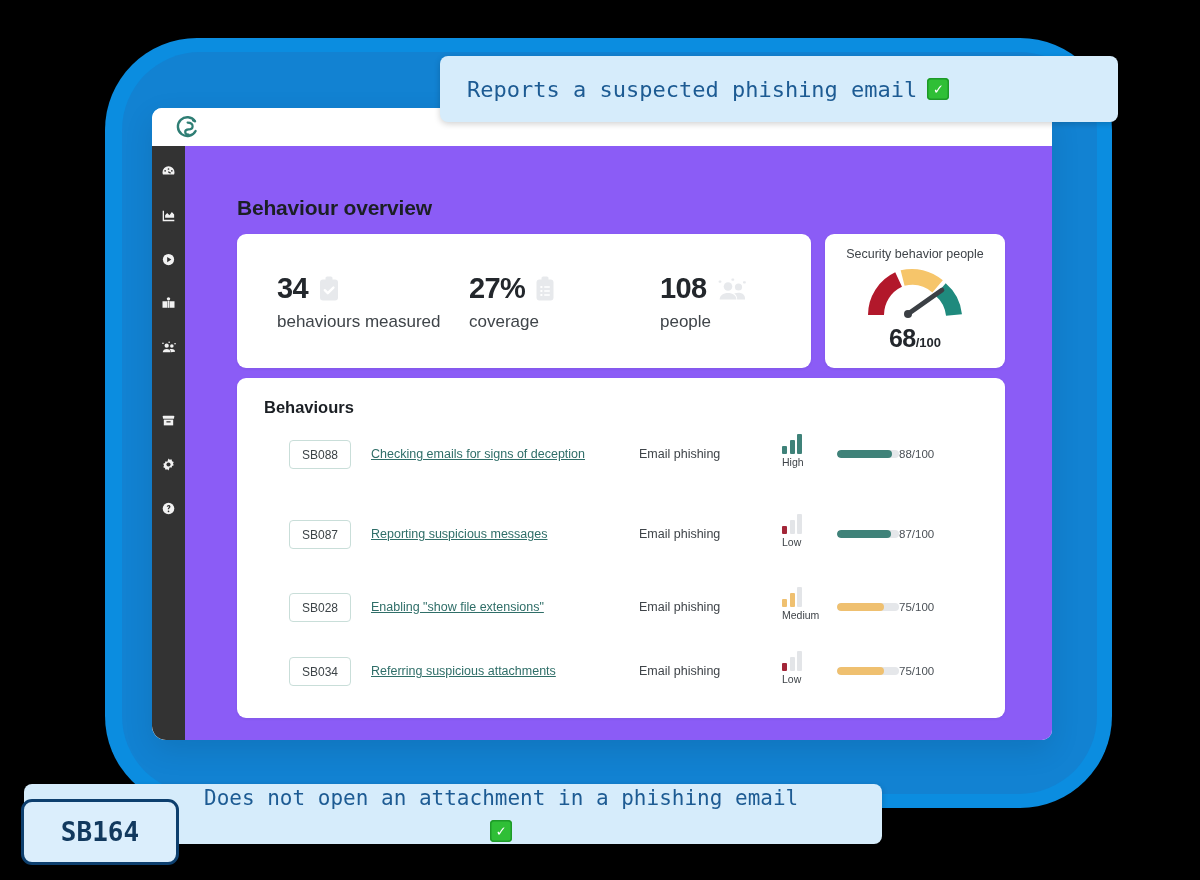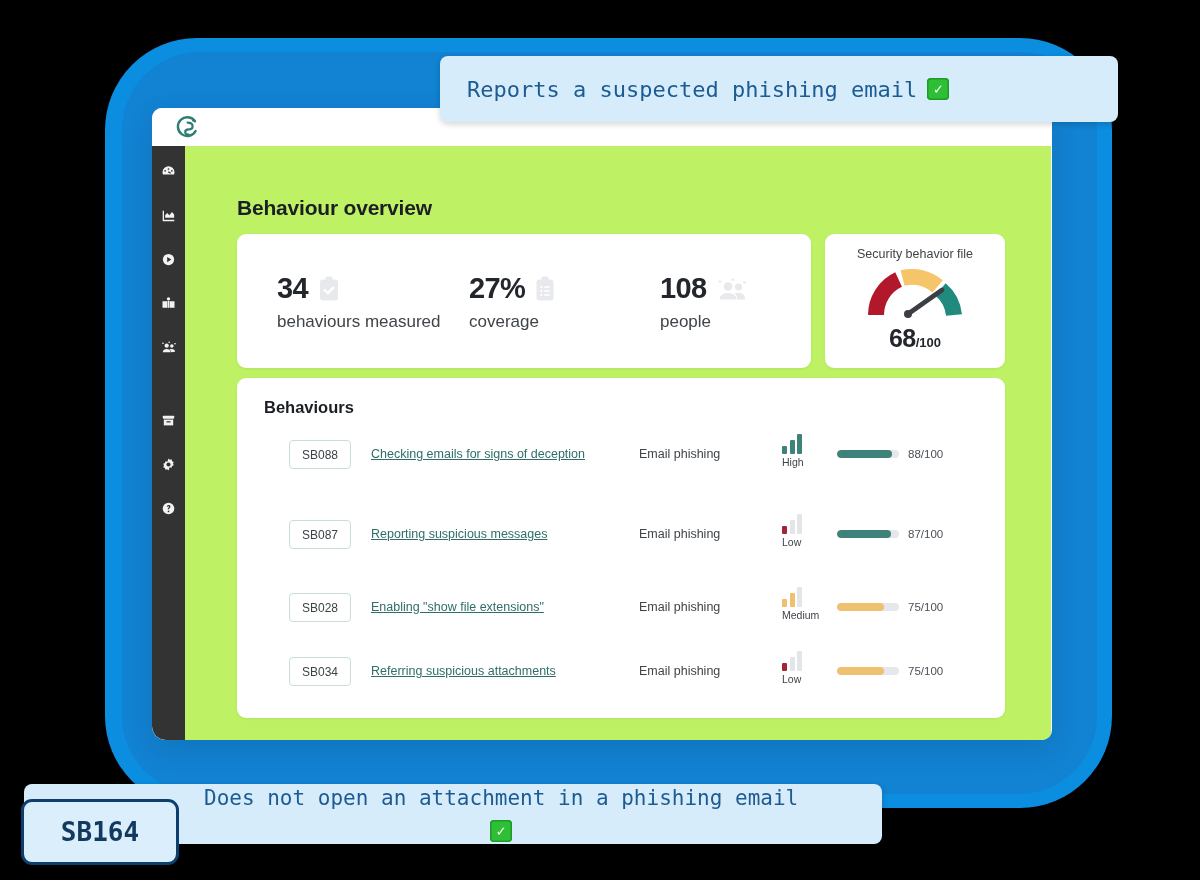--- a/index.html
+++ b/index.html
@@ -89,22 +89,23 @@
   }
   .side-icon svg { display: block; }
 
   
   .content {
     position: absolute;
     left: 33px;
     top: 38px;
     width: 866px;
     height: 594px;
-    background: #bef264;
+    background: #8b5cf6;
     overflow: hidden;
+    padding-left: 20px;
   }
   .page-title {
     position: absolute;
     left: 52px;
     top: 50px;
     font-size: 21px;
     font-weight: bold;
     color: #1b1f24;
     letter-spacing: -0.2px;
   }
@@ -267,21 +268,20 @@
     margin-top: 2px;
     font-size: 10.5px;
     color: #3f4449;
   }
   .score-wrap {
     position: absolute;
     left: 600px;
     top: 22px;
     display: flex;
     align-items: center;
-    gap: 9px;
   }
   .track {
     width: 62px;
     height: 8px;
     border-radius: 5px;
     background: #e5e7ea;
     overflow: hidden;
   }
   .track span {
     display: block;
@@ -499,21 +499,21 @@
               <rect x="15.4" y="1.4" width="2.8" height="2.4" rx="0.8"></rect>
             </svg>
           </span>
         </div>
         <div class="stat-label">people</div>
       </div>
 
     </div>
 
     <div class="gauge-card">
-      <div class="gauge-title">Security behavior file</div>
+      <div class="gauge-title">Security behavior people</div>
       <div class="gauge-svg">
         <svg width="94" height="54" viewBox="0 0 94 54">
           <path d="M8 48 A39 39 0 0 1 30.6 12.6" fill="none" stroke="#b2182b" stroke-width="16"></path>
           <path d="M34.6 11.1 A39 39 0 0 1 69.6 19.4" fill="none" stroke="#f6c56a" stroke-width="16"></path>
           <path d="M72.5 22.3 A39 39 0 0 1 86 48" fill="none" stroke="#1f8a7d" stroke-width="16"></path>
           <line x1="40" y1="47" x2="74" y2="23" stroke="#3b3f44" stroke-width="4.6" stroke-linecap="round"></line>
           <circle cx="40" cy="47" r="4" fill="#3b3f44"></circle>
         </svg>
       </div>
       <div class="gauge-score">

